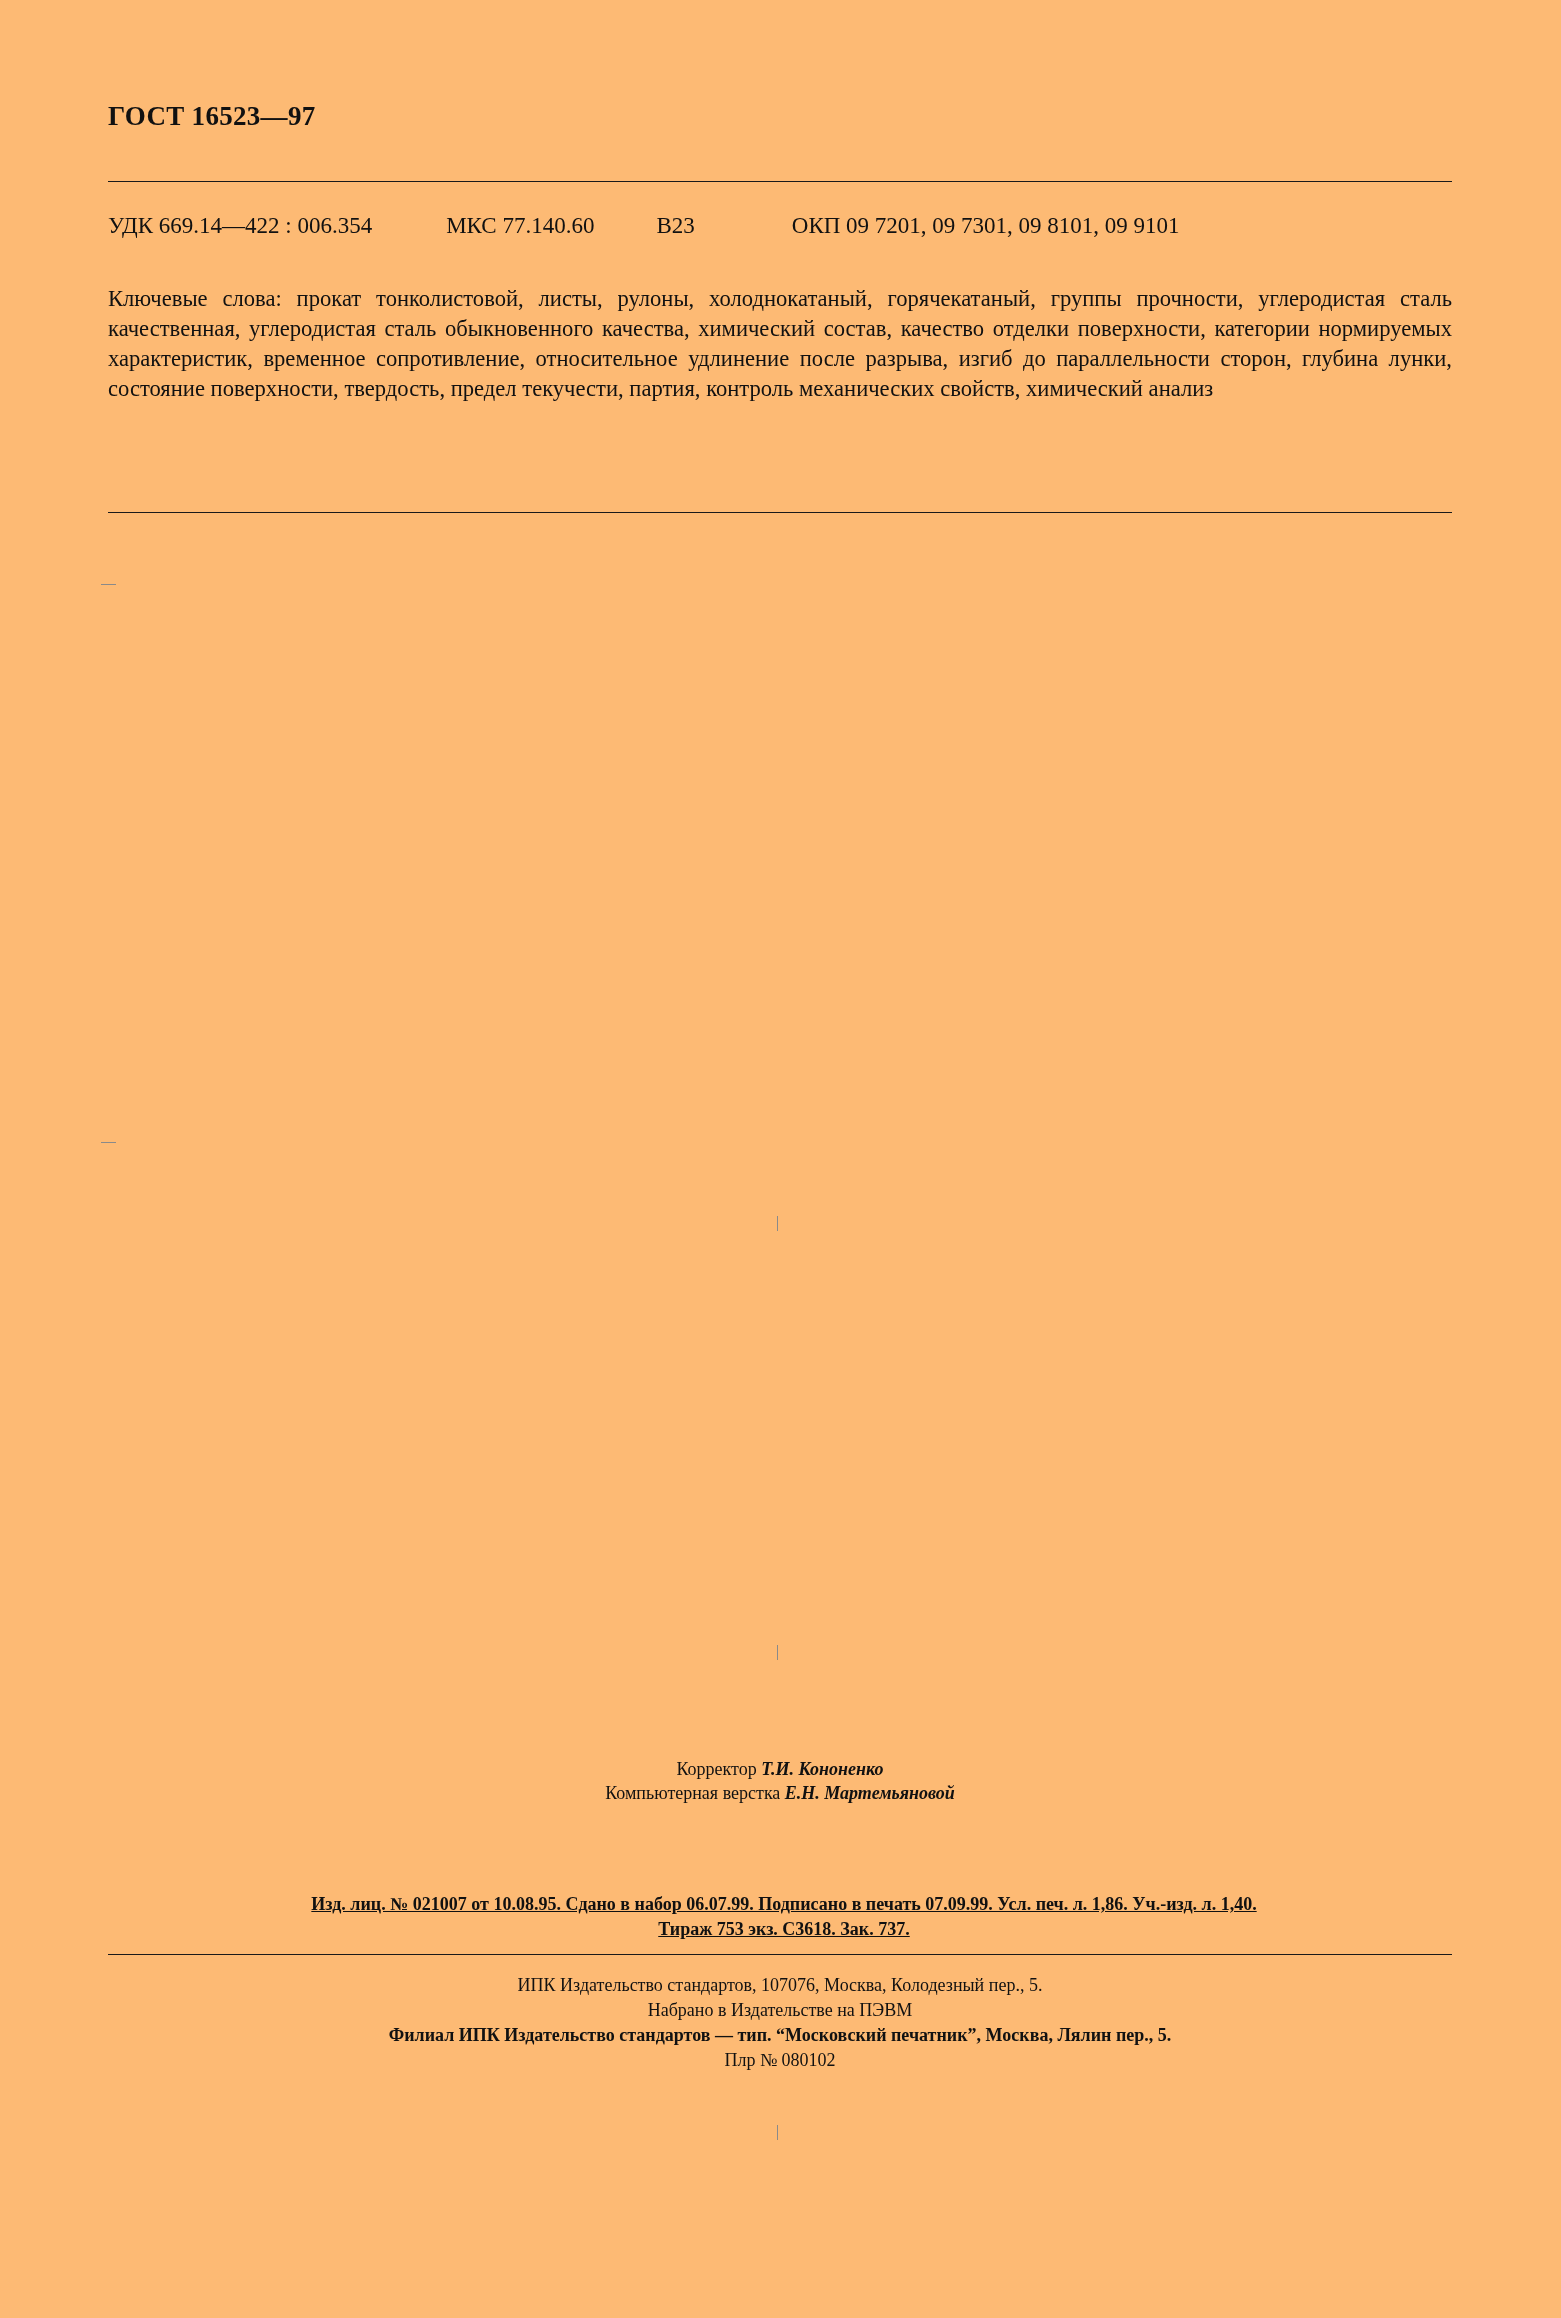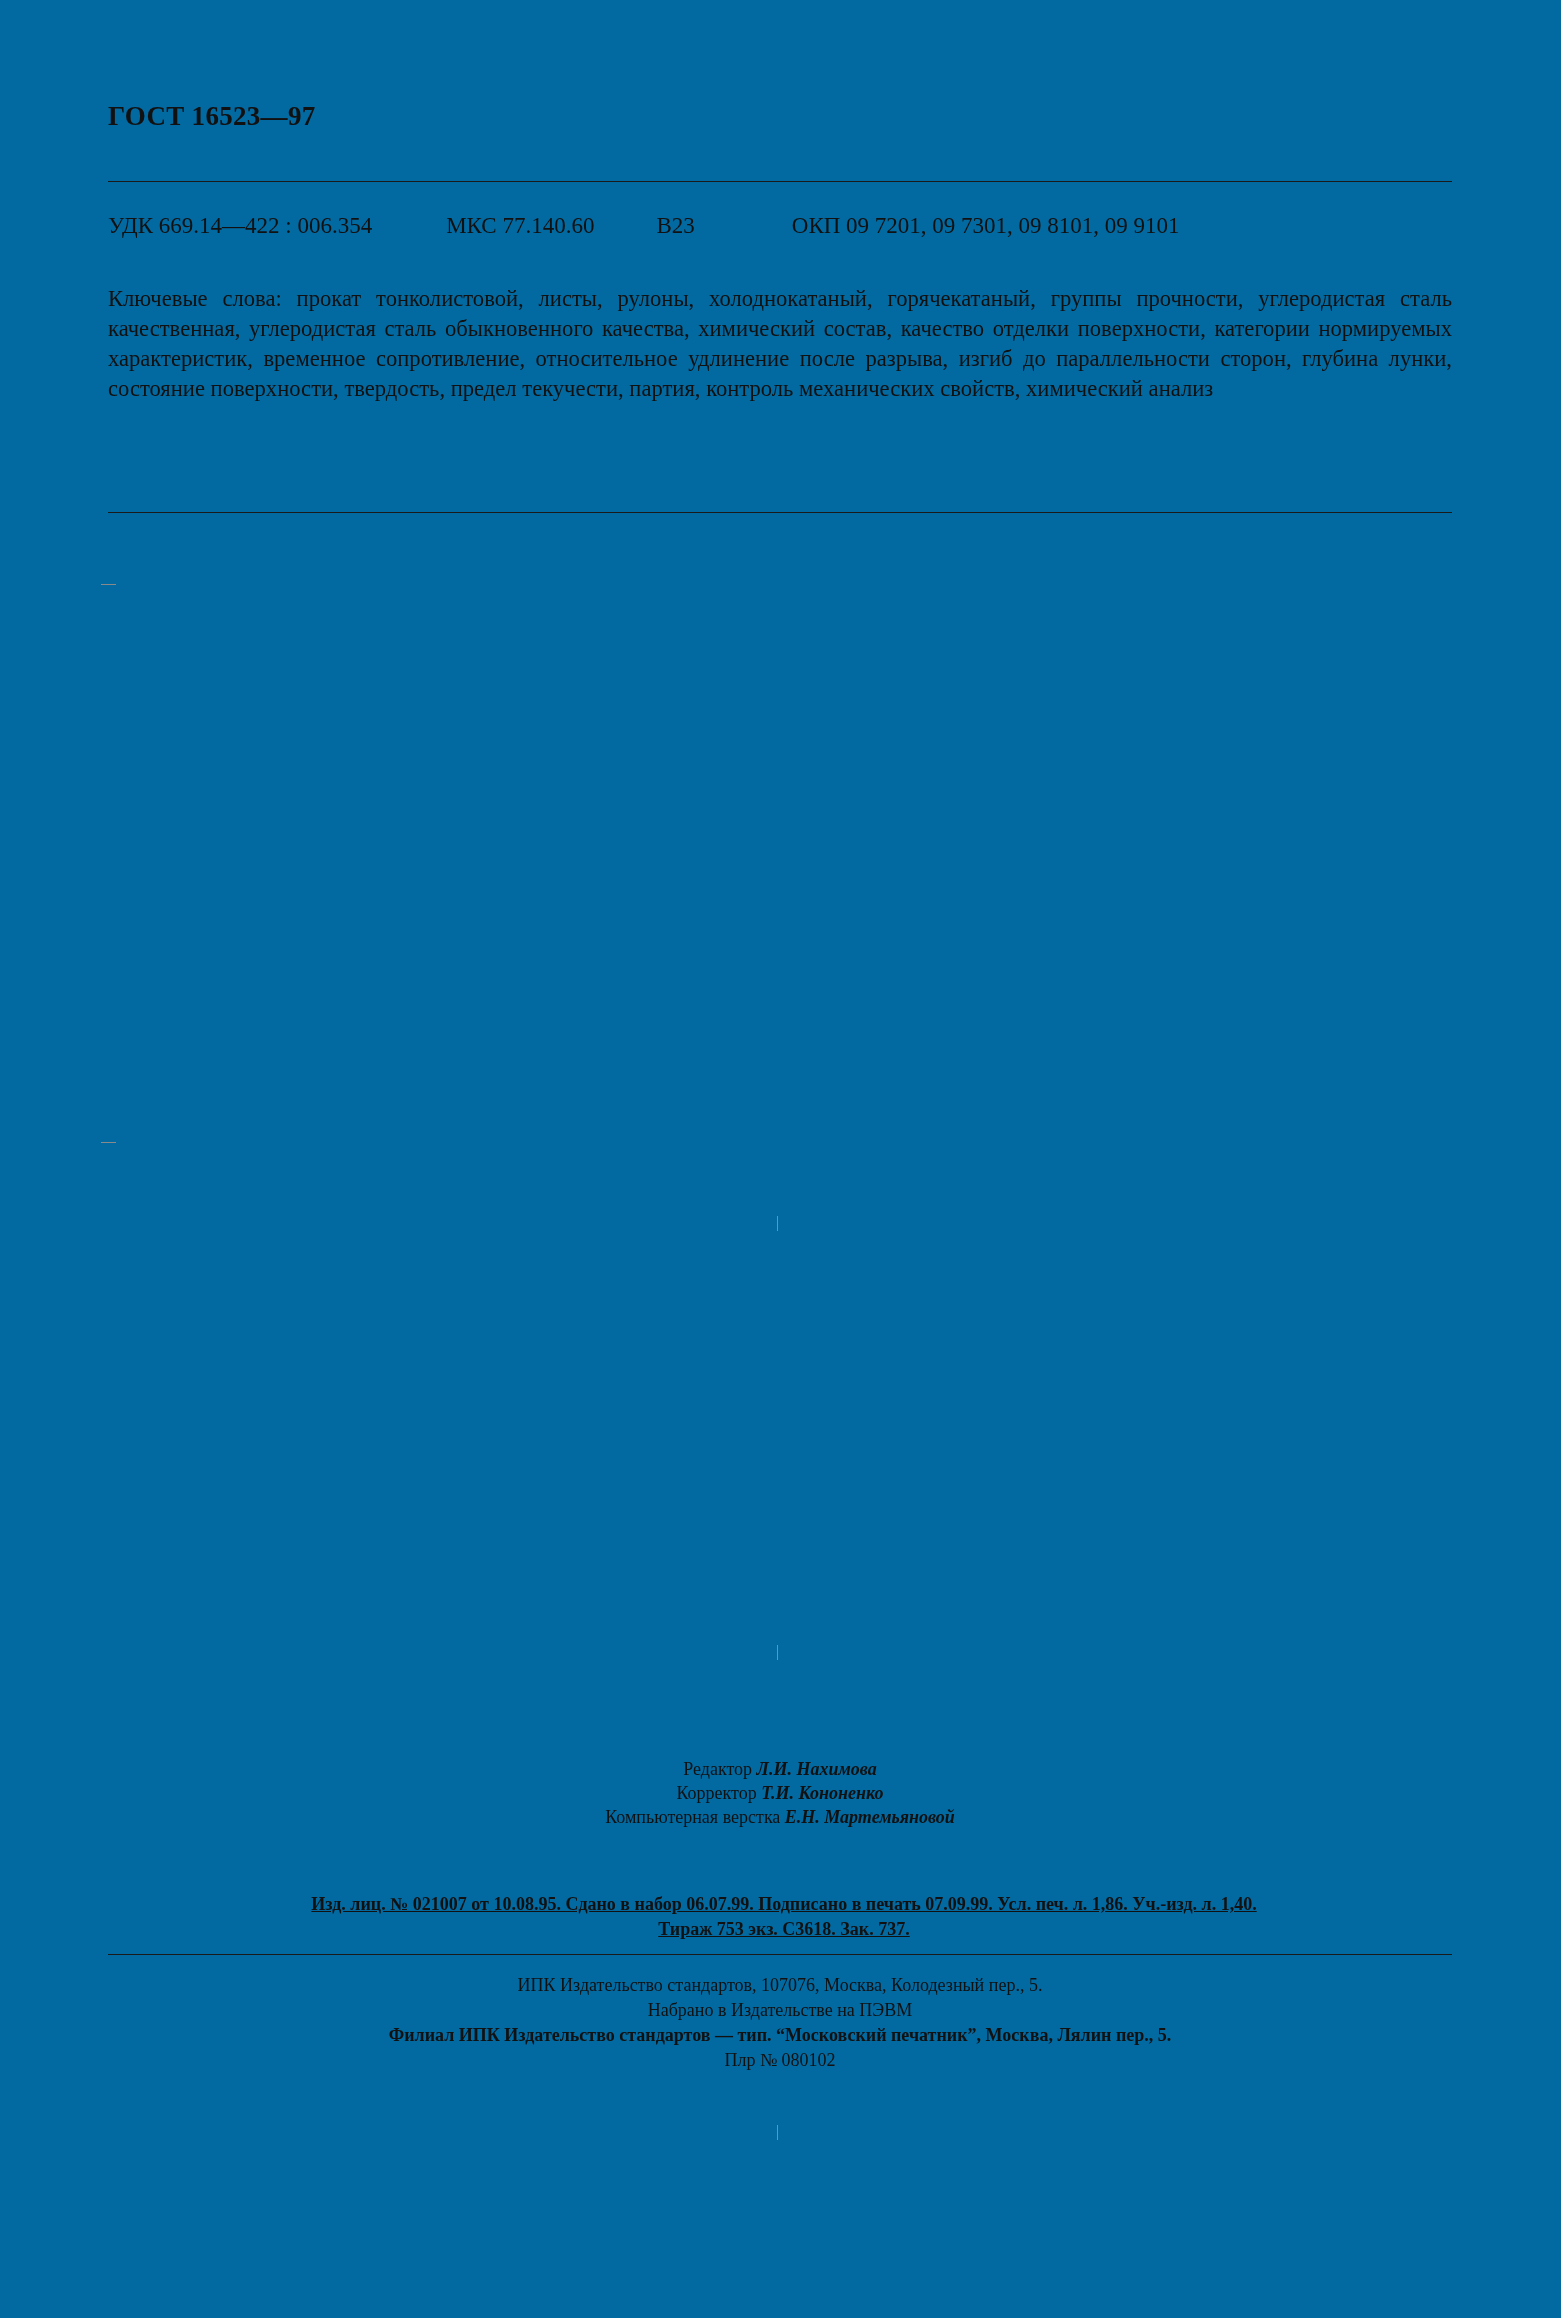--- a/index.html
+++ b/index.html
@@ -8,21 +8,21 @@
     background: #ffffff;
   }
   body {
     font-family: "Liberation Serif", serif;
     color: #111111;
   }
   .page {
     position: relative;
     width: 1561px;
     height: 2319px;
-    background: #0369a1;
+    background: #fdba74;
     box-sizing: border-box;
     overflow: hidden;
   }
   .content {
     position: absolute;
     left: 108px;
     top: 0;
     width: 1344px;
     height: 2319px;
   }
@@ -130,24 +130,20 @@
 
     <div class="keywords">
       <span class="lbl">Ключевые слова:</span>
       <span>прокат тонколистовой, листы, рулоны, холоднокатаный, горячекатаный, группы прочности, углеродистая сталь качественная, углеродистая сталь обыкновенного качества, химический состав, качество отделки поверхности, категории нормируемых характеристик, временное сопротивление, относительное удлинение после разрыва, изгиб до параллельности сторон, глубина лунки, состояние поверхности, твердость, предел текучести, партия, контроль механических свойств, химический анализ</span>
     </div>
 
     <div class="rule rule-bottom"></div>
 
     <div class="credits">
       <div>
-        <span class="lbl">Редактор</span>
-        <span class="it">Л.И. Нахимова</span>
-      </div>
-      <div>
         <span class="lbl">Корректор</span>
         <span class="it">Т.И. Кононенко</span>
       </div>
       <div>
         <span class="lbl">Компьютерная верстка</span>
         <span class="it">Е.Н. Мартемьяновой</span>
       </div>
     </div>
 
     <div class="imprint">

